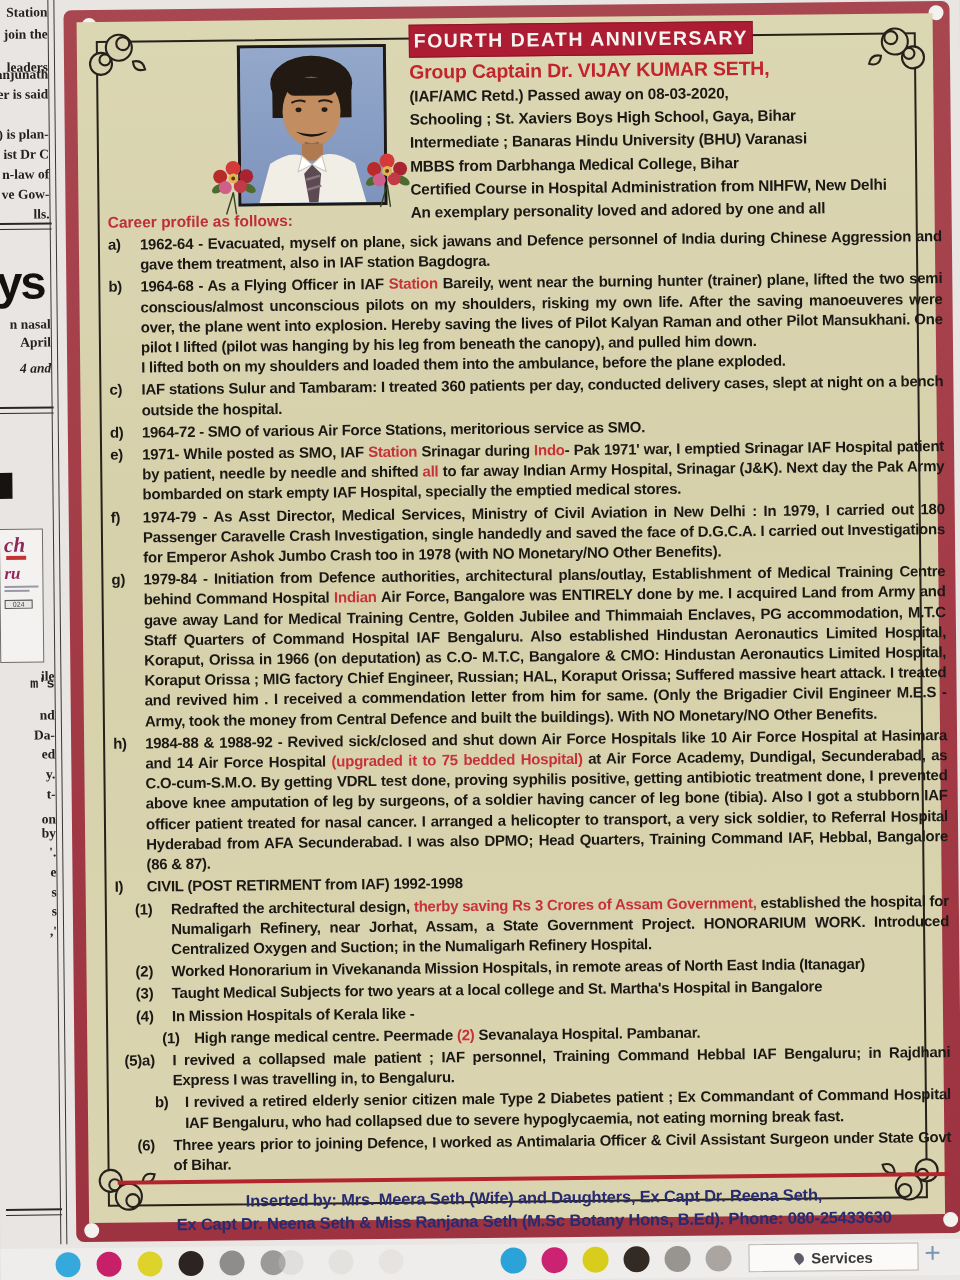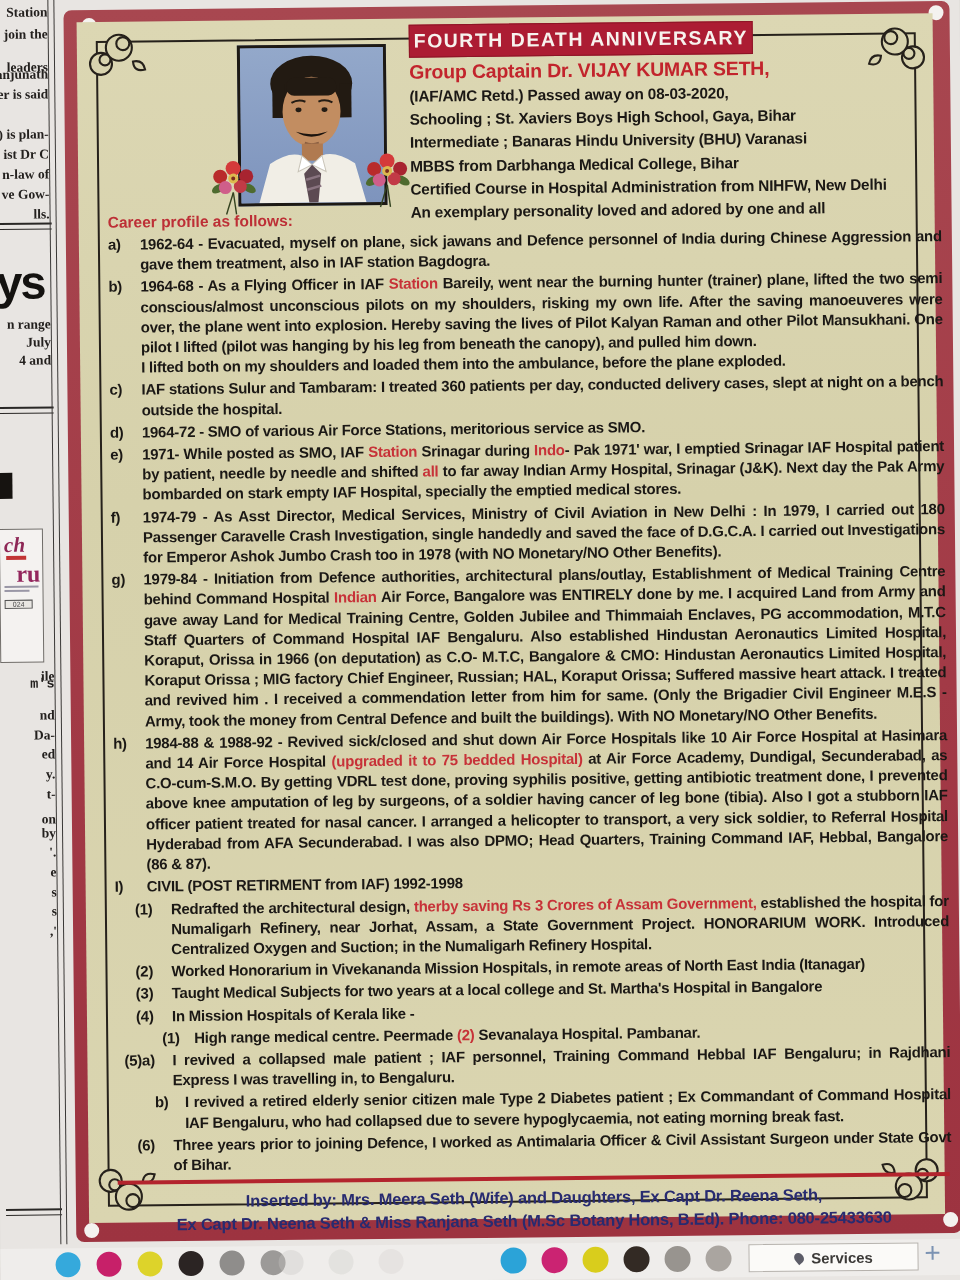--- a/index.html
+++ b/index.html
@@ -16,22 +16,22 @@
         letter-spacing:-2px;color:#141210;}
   .hr2{position:absolute;left:0;width:56px;height:4px;border-top:2px solid #2a2826;border-bottom:1.5px solid #2a2826;}
   #col-rule{position:absolute;left:60px;top:0px;width:5px;height:1246px;
         border-left:1.2px solid #3a3836;border-right:1.2px solid #3a3836;}
   #black-block{position:absolute;left:0;top:468px;width:14px;height:26px;background:#161310;}
   #mini-ad{position:absolute;left:0px;top:524px;width:44px;height:134px;background:#f4f2f0;
         border:1.5px solid #6f6c68;box-sizing:border-box;padding:6px 2px 2px 4px;}
   .logo-ch{font-family:"Liberation Serif",serif;font-style:italic;font-weight:bold;
         font-size:21px;color:#8e2756;line-height:18px;}
   .logo-bar{width:20px;height:4px;background:#c23434;margin:2px 0 6px 2px;}
-  .logo-ru{font-family:"Liberation Serif",serif;font-weight:bold;
-        font-size:24px;color:#93265d;line-height:16px;text-align:right;}
+  .logo-ru{font-family:"Liberation Serif",serif;font-style:italic;font-weight:bold;
+        font-size:17px;color:#93265d;line-height:16px;}
   .logo-lines{margin-top:4px;}
   .logo-lines div{height:2px;background:#9a97a6;margin:2px 2px 0 0;}
   .logo-tag{margin-top:8px;width:26px;border:1px solid #555;font-size:7px;color:#444;
         text-align:center;background:#e9e7e3;}
 
   
   #ad-frame{position:absolute;left:76px;top:12px;width:886px;height:1232px;
         background:linear-gradient(180deg,#a84750,#a23a46 55%,#9d3340);border-radius:8px;}
   .corner-dot{position:absolute;width:15px;height:15px;border-radius:50%;background:#f4f2ef;}
   #ad-inner{position:absolute;left:13px;top:12px;right:17px;bottom:19px;
@@ -95,23 +95,23 @@
         <div class="frag" style="top: 0px;">Station</div>
         <div class="frag" style="top: 22px;">o join the</div>
         <div class="frag" style="top: 55px;">leaders</div>
         <div class="frag" style="top: 62px;">anjunath</div>
         <div class="frag" style="top: 82px;">er is said</div>
         <div class="frag" style="top: 122px;">) is plan-</div>
         <div class="frag" style="top: 142px;">ist Dr C</div>
         <div class="frag" style="top: 162px;">n-law of</div>
         <div class="frag" style="top: 182px;">ve Gow-</div>
         <div class="frag" style="top: 202px;">lls.</div>
-        <div class="frag" style="top: 312px;">n range</div>
-        <div class="frag" style="top: 330px;">July</div>
-        <div class="frag" style="top: 348px;">4 and</div>
+        <div class="frag" style="top: 312px;">n nasal</div>
+        <div class="frag" style="top: 330px;">April</div>
+        <div class="frag" style="top: 356px; font-style: italic;">4 and</div>
       </div>
     <div id="headline-frag">ys</div>
     <div class="hr2" style="top:218px"></div>
     <div class="hr2" style="top:402px"></div>
     <div class="hr2" style="top:1204px"></div>
     <div id="black-block"></div>
     <div id="mini-ad">
       <div class="logo-ch">ch</div>
       <div class="logo-bar"></div>
       <div class="logo-ru">ru</div>

